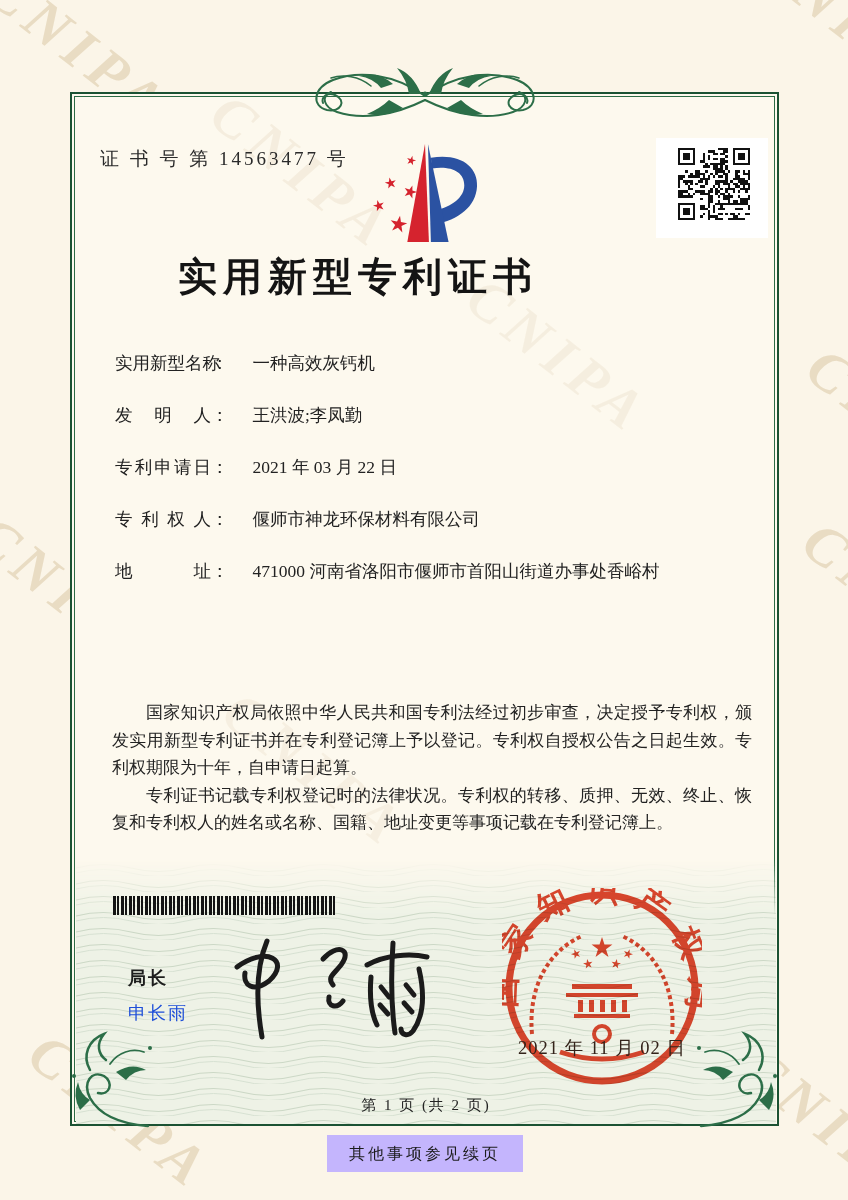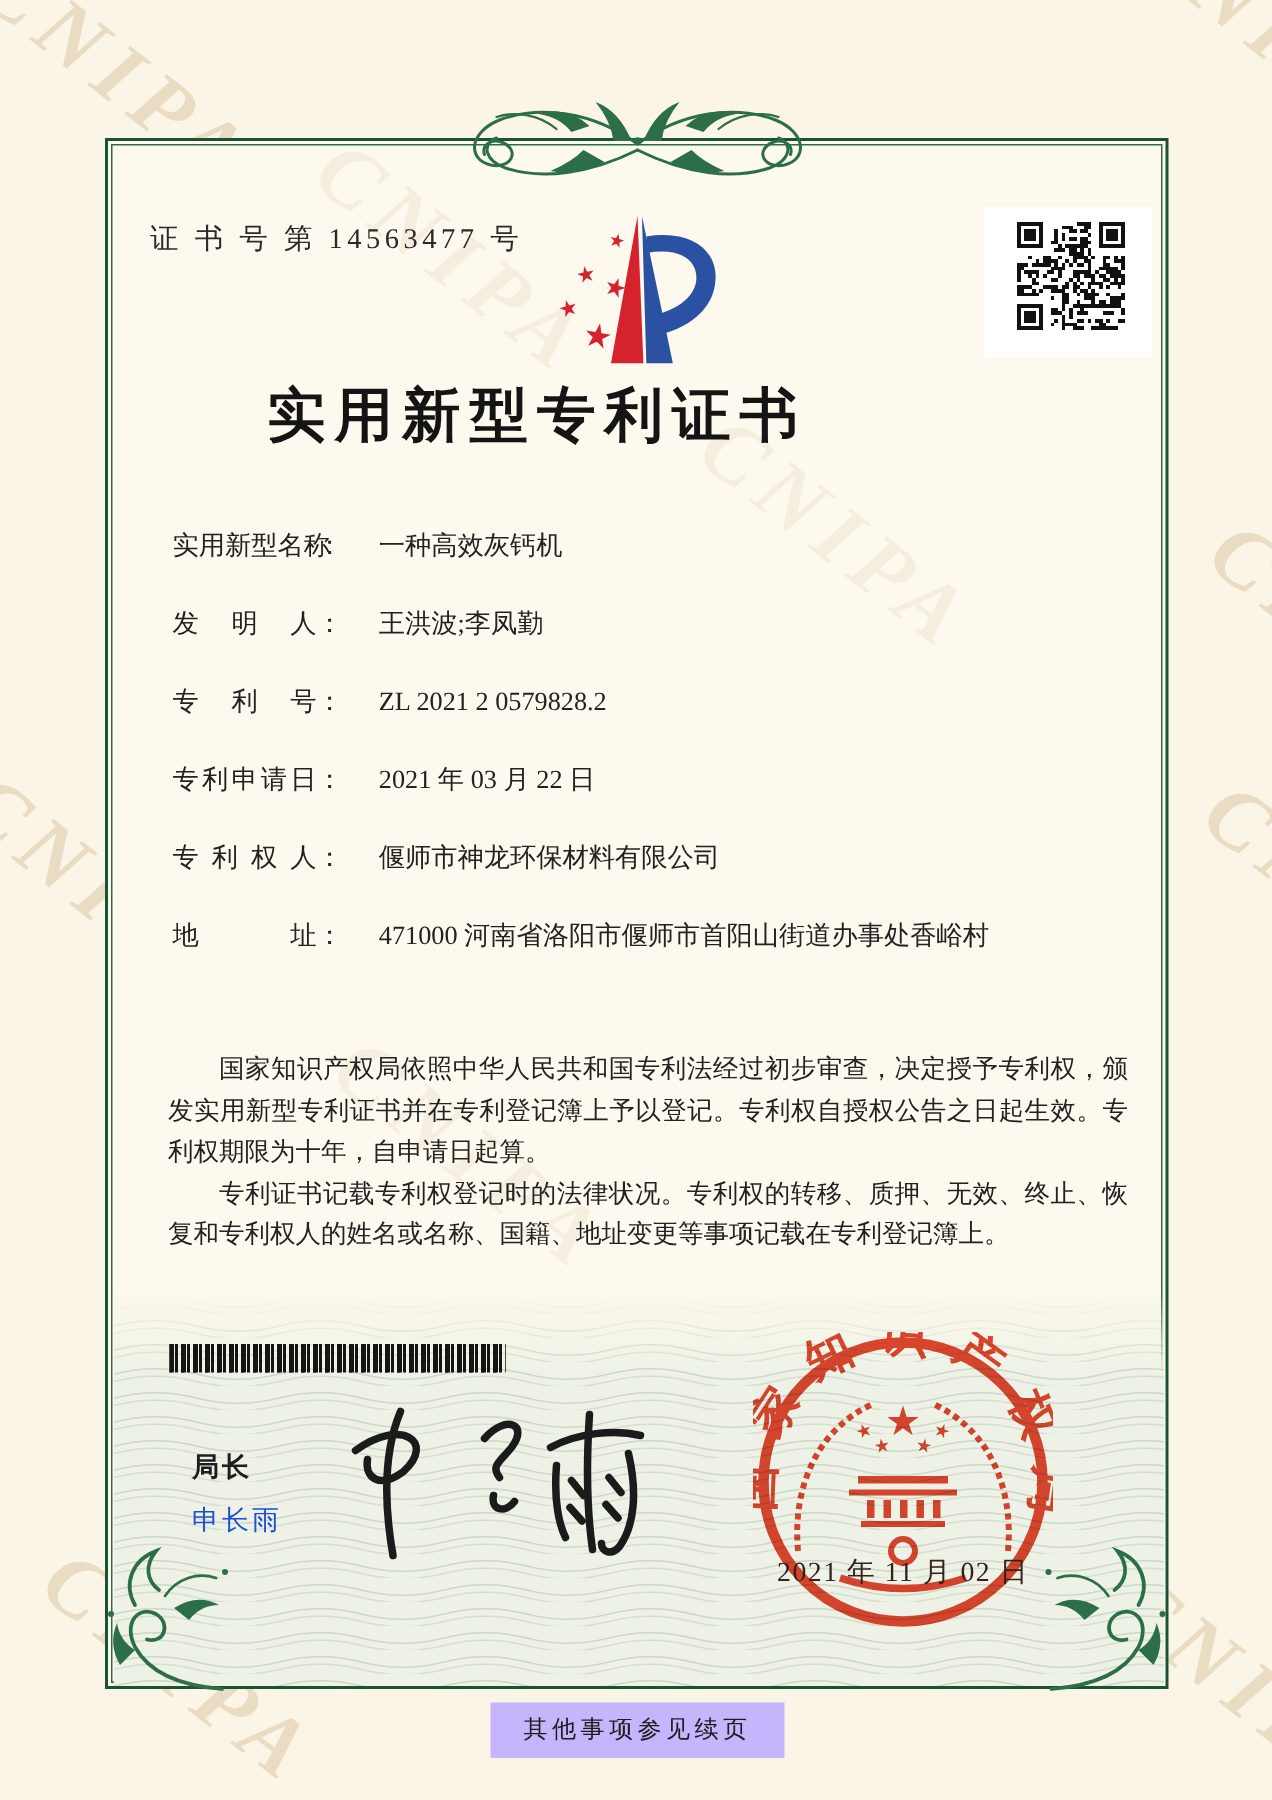--- a/index.html
+++ b/index.html
@@ -516,23 +516,20 @@
   <div class="title">实用新型专利证书</div>
 
   <div class="fields">
     <div class="frow">
       <span class="flabel">实用新型名称</span><span>：</span><span class="fval">一种高效灰钙机</span>
     </div>
     <div class="frow">
       <span class="flabel">发明人</span><span>：</span><span class="fval">王洪波;李凤勤</span>
     </div>
     <div class="frow">
-      <span class="flabel">专利号</span><span>：</span><span class="fval">ZL 2021 2 0579828.2</span>
-    </div>
-    <div class="frow">
       <span class="flabel">专利申请日</span><span>：</span><span class="fval">2021 年 03 月 22 日</span>
     </div>
     <div class="frow">
       <span class="flabel">专利权人</span><span>：</span><span class="fval">偃师市神龙环保材料有限公司</span>
     </div>
     <div class="frow">
       <span class="flabel">地址</span><span>：</span><span class="fval">471000 河南省洛阳市偃师市首阳山街道办事处香峪村</span>
     </div>
   </div>
 
@@ -593,15 +590,16 @@
       <g stroke="#df3a20" fill="none">
         <circle cx="100" cy="146" r="8" stroke-width="4"></circle>
         <path d="M30,146 C 26,102 44,64 80,48" stroke-width="4" stroke-dasharray="4 3"></path>
         <path d="M170,146 C 174,102 156,64 120,48" stroke-width="4" stroke-dasharray="4 3"></path>
         <path d="M58,164 Q 100,178 142,164" stroke-width="5"></path>
       </g>
     </svg>
   </div>
   <div class="seal-date">2021 年 11 月 02 日</div>
 
+  <div class="page-number">第 1 页 (共 2 页)</div>
   <div class="continuation">其他事项参见续页</div>
 
 </div>
 
 </body></html>

